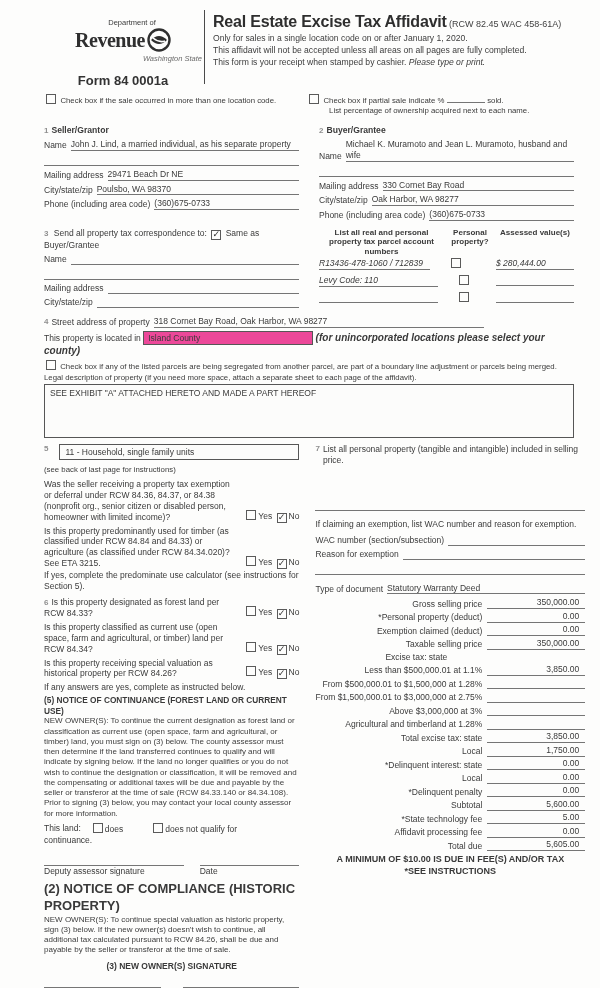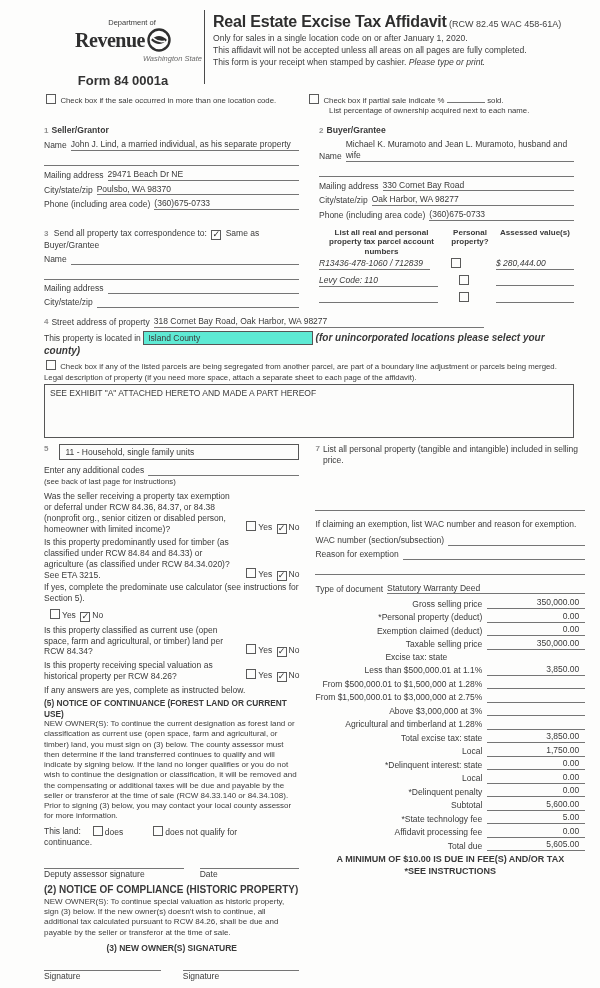--- a/index.html
+++ b/index.html
@@ -40,21 +40,21 @@
   .blankline{height:11px;margin-bottom:3px;}
   .sechead{font-weight:bold;font-size:8.6px;margin:4px 0 3px 0;}
   
   .ptab-h{display:flex;font-weight:bold;font-size:8px;text-align:center;line-height:1.15;margin-bottom:2px;}
   .ptab-r{display:flex;align-items:center;margin-bottom:5px;font-style:italic;}
   .pc1{flex:1;}
   .pc2{width:52px;text-align:center;}
   .pc3{width:78px;}
   
   .legalbox{border:1px solid #565656;height:46px;padding:3px 5px;margin-top:1px;background:#fcfcfb;}
-  .selbox{border:1px solid #565656;display:inline-block;padding:1px 4px;min-width:160px;background:#5eead4;}
+  .selbox{border:1px solid #565656;display:inline-block;padding:1px 4px;min-width:160px;background:#ec4899;}
   .codebox{border:1px solid #565656;display:inline-block;padding:1.5px 5px;width:228px;background:#fcfcfb;}
   
   .q{display:flex;margin-bottom:3px;}
   .qtext{flex:1;padding-right:5px;}
   .para{font-size:8px;text-align:left;color:#3c3c3c;}
   .ctr{text-align:center;}
   
   .taxrow{display:flex;align-items:flex-end;margin-bottom:1.5px;}
   .taxrow .tl{flex:1;text-align:right;padding-right:5px;white-space:nowrap;}
   .taxrow .tv{width:92px;text-align:right;padding-right:6px;height:11px;}
@@ -220,43 +220,40 @@
     <div class="legalbox">SEE EXHIBIT "A" ATTACHED HERETO AND MADE A PART HEREOF</div>
   </div>
 
   <div class="grid2" style="margin-top:6px;column-gap:16px;">
 
     <div>
       <div style="display:flex;align-items:flex-start;margin-bottom:5px;">
         <span class="num">5</span>
         <span class="codebox" style="margin-left:8px;">11 - Household, single family units</span>
       </div>
-      <div class="fieldrow" style="margin-bottom:1px;">
-        <span class="lab">Enter any additional codes</span>
-        <span class="u flex1"></span>
-      </div>
       <div class="small" style="margin-bottom:4px;">(see back of last page for instructions)</div>
 
       <div class="q">
         <span class="qtext">Was the seller receiving a property tax exemption or deferral under RCW 84.36, 84.37, or 84.38 (nonprofit org., senior citizen or disabled person, homeowner with limited income)?</span>
         <span class="yn">
           <span class="cb"></span><span>Yes</span>
           <span class="cb">✓</span><span>No</span>
         </span>
       </div>
       <div class="q" style="margin-bottom:1px;">
         <span class="qtext">Is this property predominantly used for timber (as classified under RCW 84.84 and 84.33) or agriculture (as classified under RCW 84.34.020)? See ETA 3215.</span>
         <span class="yn">
           <span class="cb"></span><span>Yes</span>
           <span class="cb">✓</span><span>No</span>
         </span>
       </div>
       <div style="margin-bottom:5px;">If yes, complete the predominate use calculator (see instructions for Section 5).</div>
 
       <div class="q">
+        <span class="qtext"><span class="num">6</span><span>Is this property designated as forest land per RCW 84.33?</span></span>
         <span class="yn">
           <span class="cb"></span><span>Yes</span>
           <span class="cb">✓</span><span>No</span>
         </span>
       </div>
       <div class="q">
         <span class="qtext">Is this property classified as current use (open space, farm and agricultural, or timber) land per RCW 84.34?</span>
         <span class="yn">
           <span class="cb"></span><span>Yes</span>
           <span class="cb">✓</span><span>No</span>
@@ -285,21 +282,21 @@
         <div style="flex:1.4;margin-right:16px;">
           <div class="u" style="height:10px;"></div>
           <div>Deputy assessor signature</div>
         </div>
         <div style="flex:1;">
           <div class="u" style="height:10px;"></div>
           <div>Date</div>
         </div>
       </div>
 
-      <div class="b" style="font-size:10px;margin-top:4px;">(2) NOTICE OF COMPLIANCE (HISTORIC PROPERTY)</div>
+      <div class="b" style="font-size:13px;margin-top:4px;">(2) NOTICE OF COMPLIANCE (HISTORIC PROPERTY)</div>
       <div class="para">NEW OWNER(S): To continue special valuation as historic property, sign (3) below. If the new owner(s) doesn't wish to continue, all additional tax calculated pursuant to RCW 84.26, shall be due and payable by the seller or transferor at the time of sale.</div>
 
       <div class="b ctr" style="margin:5px 0 6px 0;">(3) NEW OWNER(S) SIGNATURE</div>
 
       <div class="newsig">
         <div>
           <div class="u" style="height:10px;"></div>
           <div>Signature</div>
         </div>
         <div>

